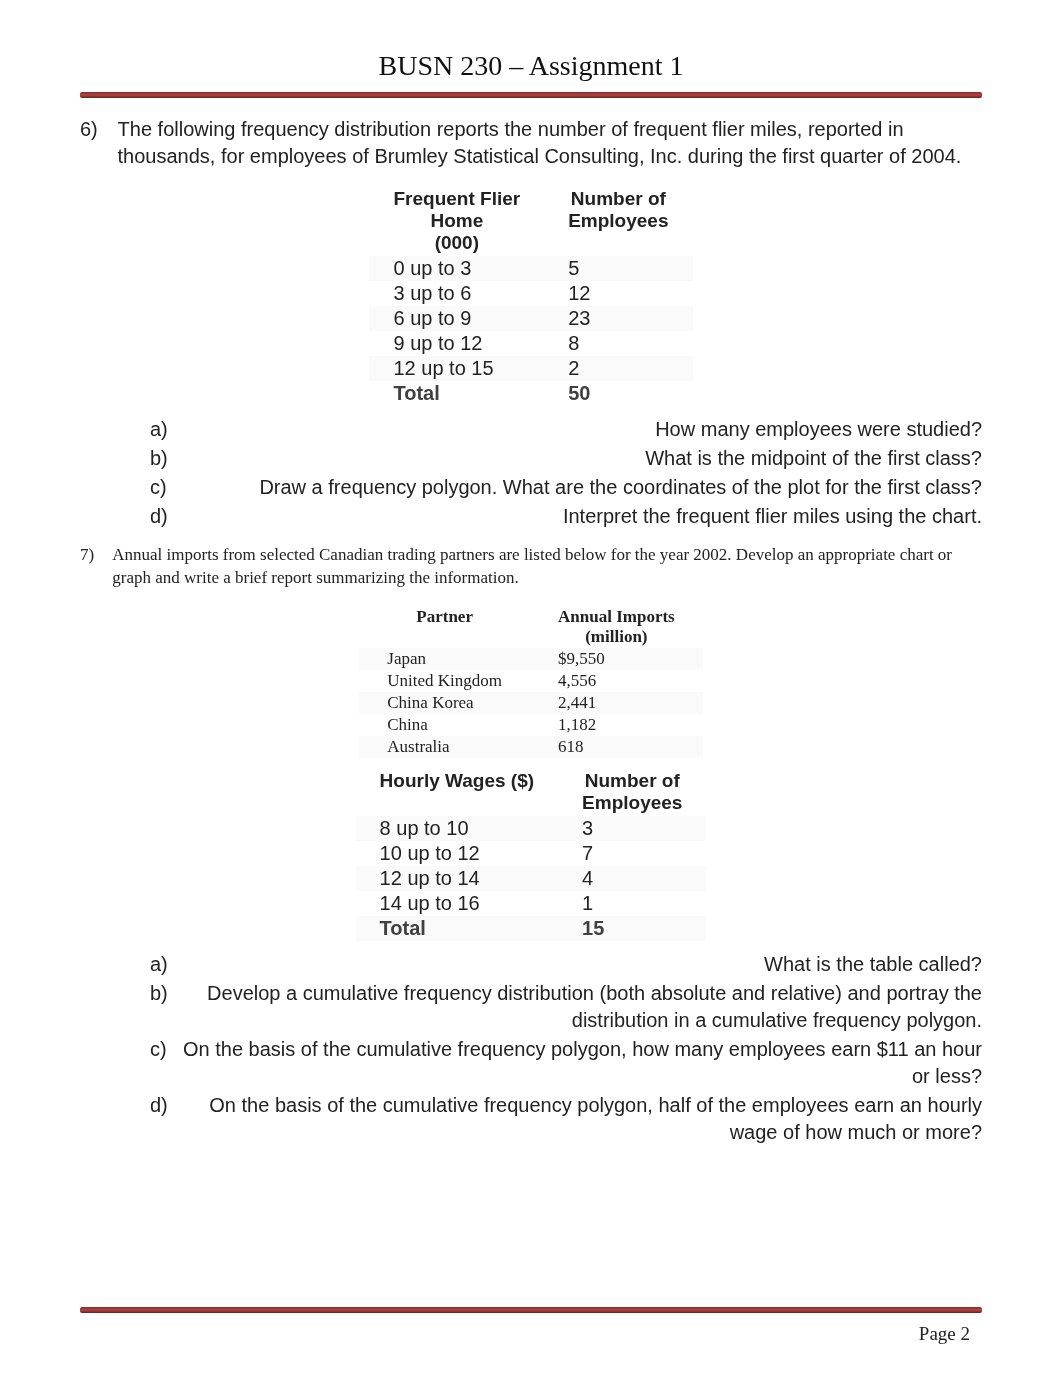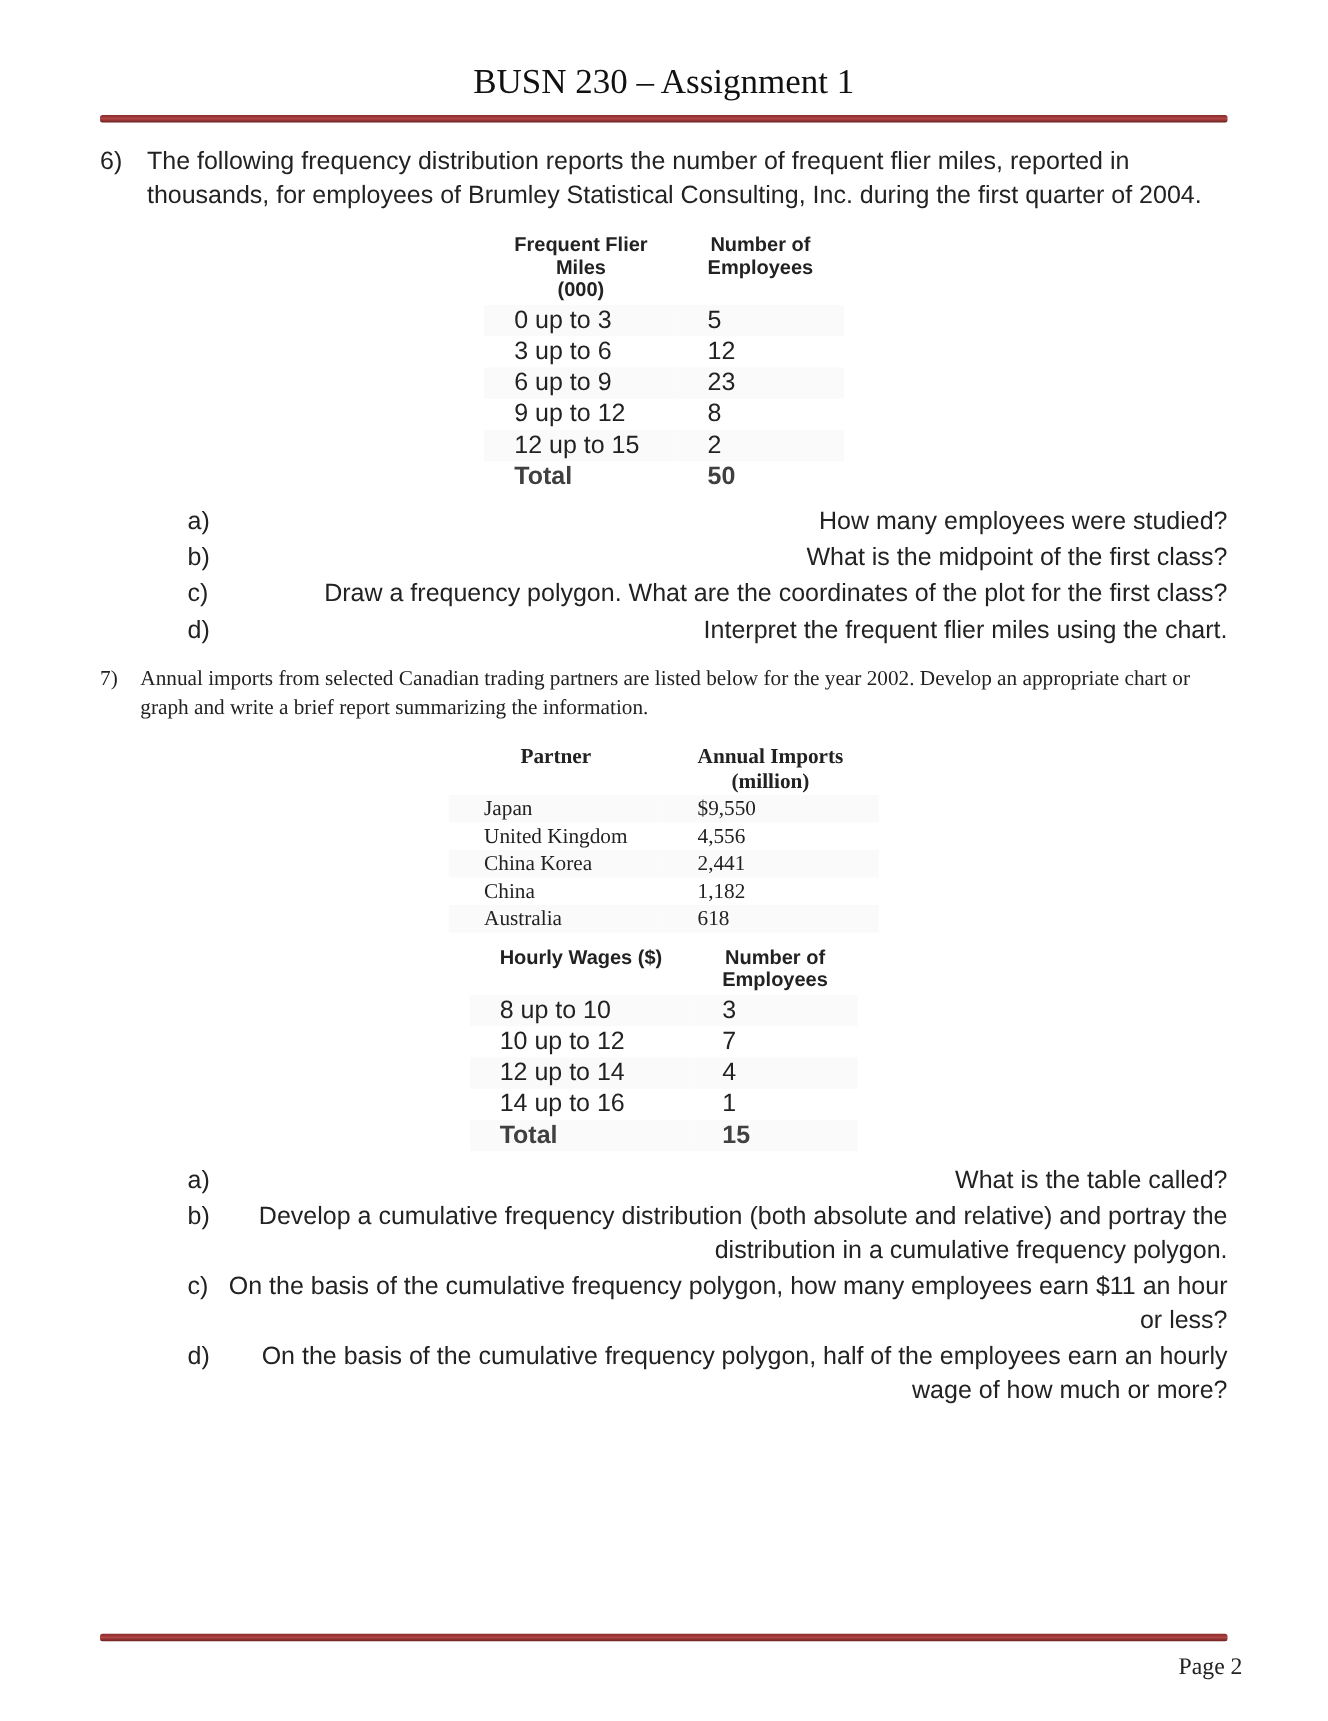--- a/index.html
+++ b/index.html
@@ -47,21 +47,21 @@
   .q.small { font-size: 17px; font-family: Georgia, 'Times New Roman', serif; }
   .q.small .num { width: 28px; }
   .tbl {
     margin: 4px auto 10px auto;
     border-collapse: collapse;
   }
   .tbl th {
     font-weight: bold;
     text-align: center;
     padding: 2px 24px;
-    font-size: 16px;
+    font-size: 19px;
     vertical-align: top;
   }
   .tbl td {
     text-align: left;
     padding: 1px 24px;
     font-size: 20px;
   }
   .tbl.small th, .tbl.small td {
     font-size: 17px;
     font-family: Georgia, 'Times New Roman', serif;
@@ -81,21 +81,21 @@
     position: absolute;
     left: 80px;
     right: 80px;
     bottom: 64px;
     height: 6px;
     background: linear-gradient(to bottom, #8a2a2a 0%, #b04545 50%, #6a1f1f 100%);
     border-radius: 2px;
   }
   .page-num {
     position: absolute;
-    right: 68px;
+    right: 92px;
     bottom: 32px;
     font-family: Georgia, 'Times New Roman', serif;
     font-size: 19px;
   }
 </style>
 </head>
 <body>
 
 <div class="page">
 
@@ -105,21 +105,21 @@
   <div class="q">
     <span class="num">6)</span>
     <span class="body">The following frequency distribution reports the number of frequent flier miles, reported in thousands, for employees of Brumley Statistical Consulting, Inc. during the first quarter of 2004.</span>
   </div>
 
   <table class="tbl">
     <tbody>
         <tr>
       <th>
         <span>Frequent Flier</span><br>
-        <span>Miles</span><br>
+        <span>Home</span><br>
         <span>(000)</span>
       </th>
       <th>
         <span>Number of</span><br>
         <span>Employees</span>
       </th>
     </tr>
     <tr>
           <td>0 up to 3</td>
           <td>5</td>

